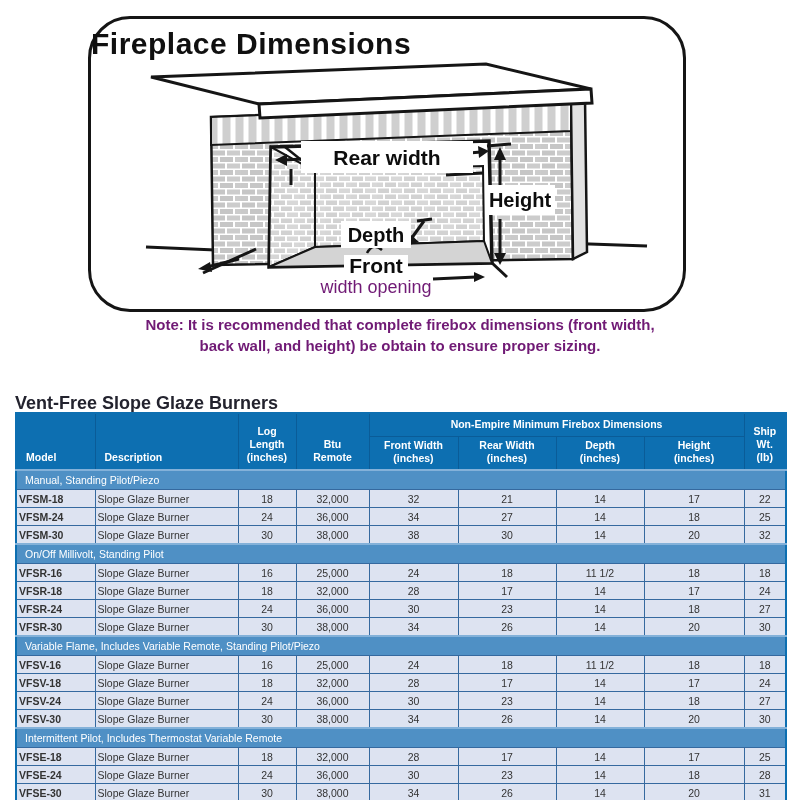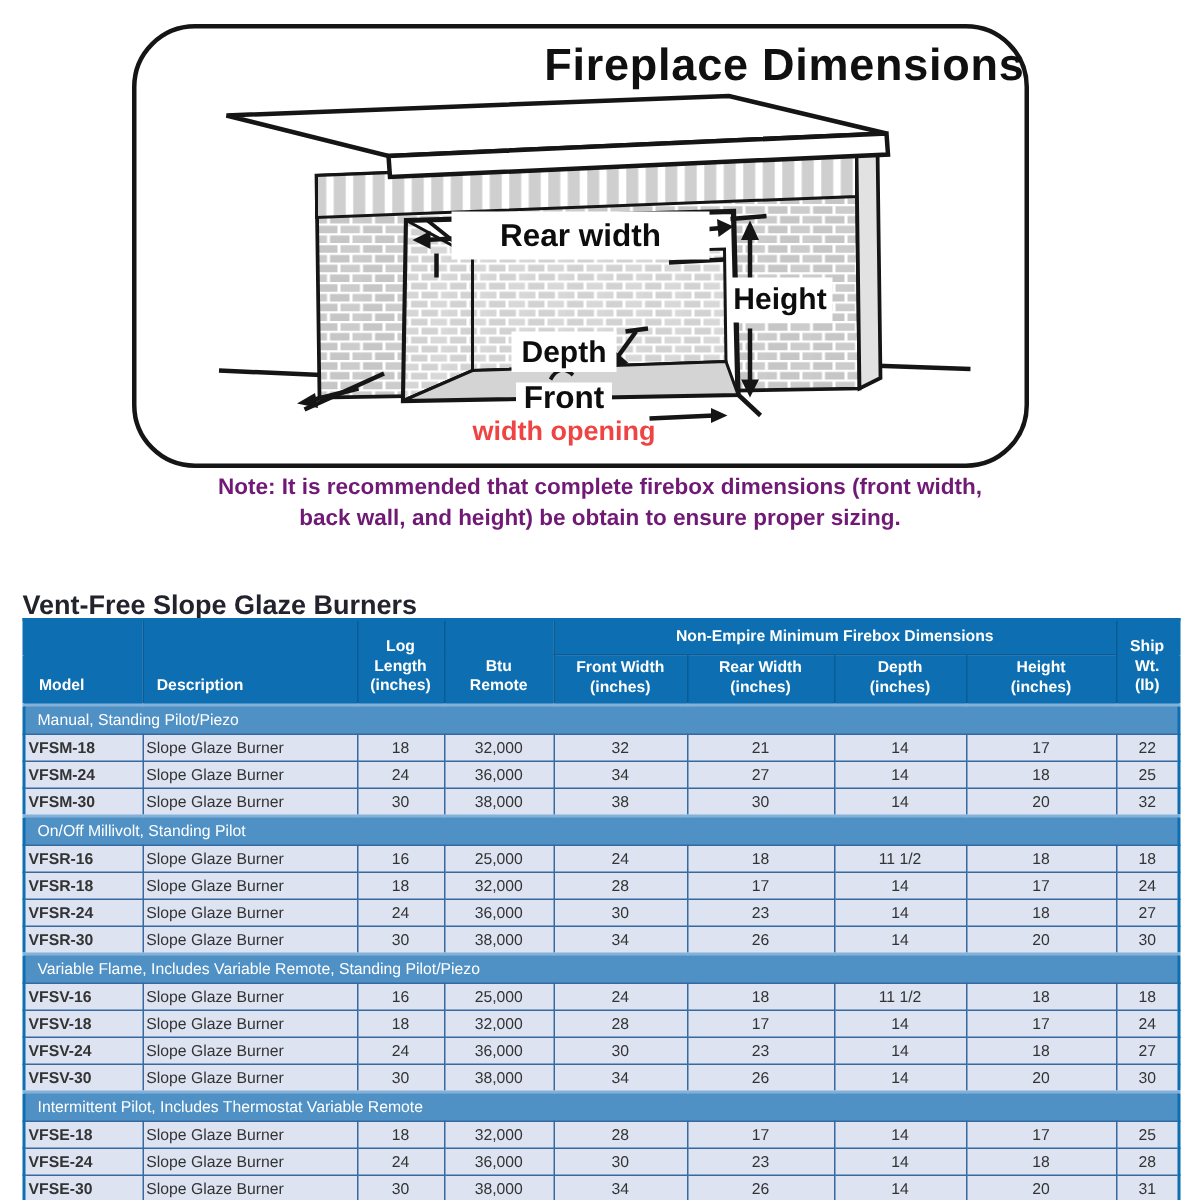--- a/index.html
+++ b/index.html
@@ -2,32 +2,32 @@
 <html><head>
 <meta charset="utf-8">
 <style>
   html,body{margin:0;padding:0;}
   body{width:800px;height:800px;background:#ffffff;position:relative;overflow:hidden;
        font-family:"Liberation Sans",sans-serif;}
 
   
   .panel{position:absolute;left:88px;top:16px;width:592px;height:290px;
          border:3px solid #151515;border-radius:42px;background:#ffffff;}
-  .panel-title{position:absolute;left:0;top:8px;width:100%;text-align:right;
+  .panel-title{position:absolute;left:0;top:8px;width:100%;text-align:left;
          font-size:30px;font-weight:800;color:#101010;letter-spacing:.5px;}
   .fig{position:absolute;left:0;top:0;width:592px;height:290px;}
 
   .dim-label{position:absolute;background:#ffffff;color:#0d0d0d;font-weight:bold;
          display:flex;align-items:center;justify-content:center;line-height:1;}
   .lbl-rear{left:210px;top:122px;width:172px;height:32px;font-size:21px;}
   .lbl-height{left:394px;top:166px;width:70px;height:30px;font-size:20px;}
   .lbl-depth{left:250px;top:202px;width:70px;height:27px;font-size:20px;}
   .lbl-front{position:absolute;left:195px;top:236px;width:180px;text-align:center;color:#0d0d0d;}
   .lbl-front .l1{font-size:21px;font-weight:bold;background:#fff;display:inline-block;padding:0 5px;line-height:1.05;}
-  .lbl-front .l2{font-size:18px;font-weight:700;line-height:1.15;color:#ef4444;}
+  .lbl-front .l2{font-size:18px;font-weight:400;line-height:1.15;color:#701a75;}
 
   
   .note{position:absolute;left:0;top:314px;width:100%;text-align:center;
         font-size:15px;font-weight:bold;color:#701a75;line-height:21px;}
 
   
   .tbl-title{position:absolute;left:15px;top:393px;font-size:18px;font-weight:bold;color:#23232e;}
   table.spec{position:absolute;left:15px;top:412px;width:770px;border-collapse:collapse;
         table-layout:fixed;font-size:10.5px;border:2px solid #0d6fb1;border-bottom:3px solid #0d6fb1;}
   table.spec th{background:#0d6fb1;color:#ffffff;font-weight:bold;border:1px solid #0a5c98;

